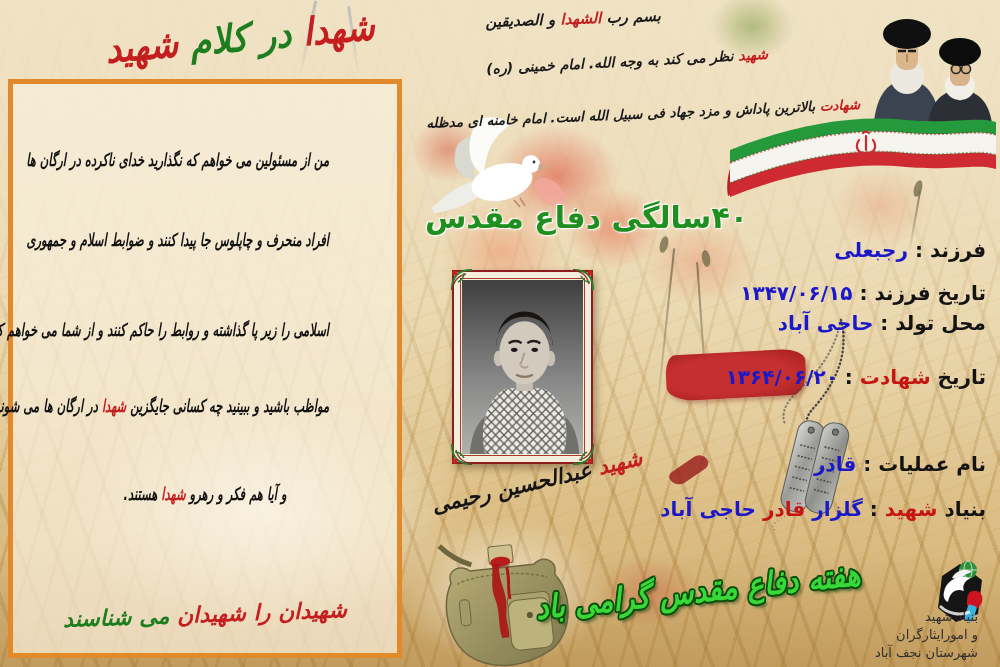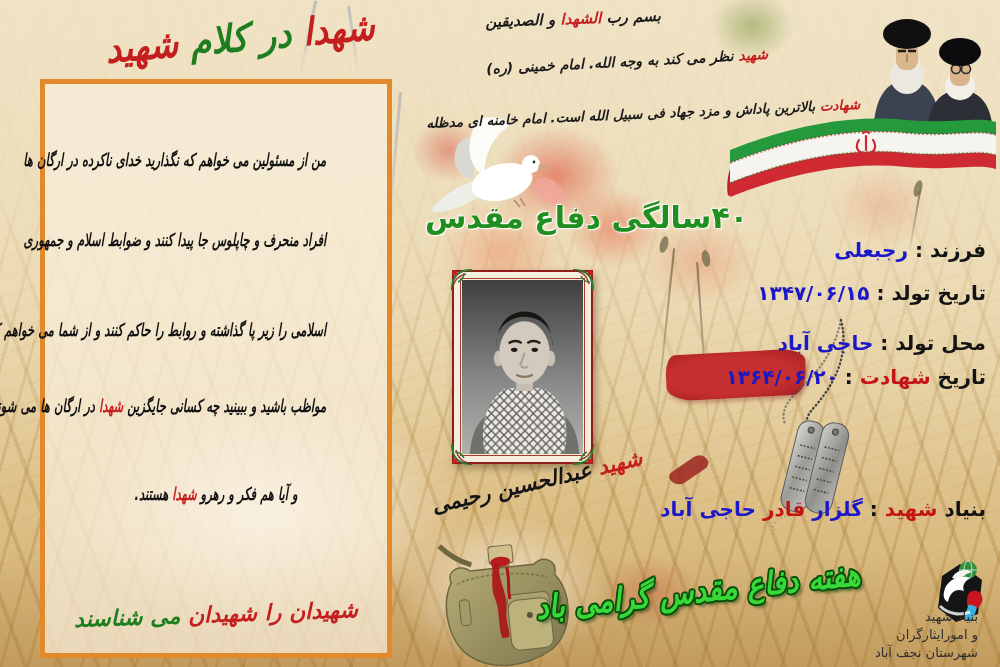--- a/index.html
+++ b/index.html
@@ -26,22 +26,22 @@
       radial-gradient(70px 56px at 882px 206px, rgba(226,122,92,.28), rgba(226,122,92,0) 72%),
       radial-gradient(70px 50px at 650px 592px, rgba(198,62,42,.30), rgba(198,62,42,0) 72%),
       linear-gradient(0deg, rgba(146,96,28,.26), rgba(146,96,28,0) 18%);
   }
   .streak{width:3px;background:linear-gradient(180deg,rgba(128,144,174,.45),rgba(128,144,174,0));z-index:1;}
   .stem{width:2px;background:linear-gradient(180deg,rgba(86,82,56,.65),rgba(86,82,56,.05));z-index:2;}
   .bud{width:8px;height:17px;border-radius:50%;background:#6d6848;opacity:.75;z-index:2;}
   .cloud{border-radius:50%;z-index:1;background:radial-gradient(closest-side,rgba(255,255,255,.85),rgba(255,255,255,0));}
 
   
-  #quote-box{left:8px;top:79px;width:352px;height:579px;box-sizing:border-box;
-    border:5px solid #e2892b;background:rgba(248,239,219,.72);z-index:3;margin-left:32px;}
+  #quote-box{left:8px;top:79px;width:394px;height:579px;box-sizing:border-box;
+    border:5px solid #e2892b;background:rgba(248,239,219,.72);z-index:3;}
   .q-line{position:absolute;left:4px;right:4px;text-align:center;white-space:nowrap;
     direction:rtl;font-weight:bold;font-style:italic;font-size:17.5px;color:#121212;
     transform:scale(.66,1);}
   .q-red{color:#c41e1e;}
   .q-green{color:#1e7d1e;}
   #box-title{left:62px;top:16px;width:356px;z-index:4;direction:rtl;text-align:center;white-space:nowrap;
     font-size:38px;font-weight:bold;font-style:italic;transform:rotate(-5deg) scale(.9,1);}
   #box-footer{position:absolute;left:4px;right:4px;bottom:26px;text-align:center;direction:rtl;white-space:nowrap;
     font-size:22px;font-weight:bold;font-style:italic;transform:rotate(-2deg);}
 
@@ -205,23 +205,24 @@
       <circle cx="47" cy="113" r="3" fill="#777" stroke="#444"></circle>
       <path d="M40,130 h15 M40,141 h15 M40,152 h15 M40,163 h15 M40,174 h15" stroke="#4d4d4d" stroke-width="1.6" stroke-dasharray="2,1.5"></path>
       <rect x="58" y="100" width="27" height="92" rx="12" fill="url(#met2)" stroke="#5c5c5c"></rect>
       <circle cx="71" cy="109" r="3" fill="#777" stroke="#444"></circle>
       <path d="M64,126 h15 M64,137 h15 M64,148 h15 M64,159 h15 M64,170 h15" stroke="#4d4d4d" stroke-width="1.6" stroke-dasharray="2,1.5"></path>
     </g>
     <path d="M30,198 C18,204 14,210 22,213" fill="none" stroke="rgba(70,70,70,.55)" stroke-width="2.2" stroke-dasharray="0.6,3.4"></path>
   </svg>
 
   <div class="detail-row" style="top:238px"><span>فرزند</span><span class="redw"></span><span> : </span><span class="val">رجبعلی</span><span class="val redw"></span><span class="val"></span></div>
-  <div class="detail-row" style="top:281px"><span>تاریخ تولد</span><span class="redw"></span><span> : </span><span class="val">۱۳۴۷/۰۶/۱۵</span><span class="val redw"></span><span class="val"></span></div>
-  <div class="detail-row" style="top:331px"><span>محل تولد</span><span class="redw"></span><span> : </span><span class="val">حاجی آباد</span><span class="val redw"></span><span class="val"></span></div>
+  <div class="detail-row" style="top:281px"><span>تاریخ فرزند</span><span class="redw"></span><span> : </span><span class="val">۱۳۴۷/۰۶/۱۵</span><span class="val redw"></span><span class="val"></span></div>
+  <div class="detail-row" style="top:311px"><span>محل تولد</span><span class="redw"></span><span> : </span><span class="val">حاجی آباد</span><span class="val redw"></span><span class="val"></span></div>
   <div class="detail-row" style="top:365px"><span>تاریخ </span><span class="redw">شهادت</span><span> : </span><span class="val">۱۳۶۴/۰۶/۲۰</span><span class="val redw"></span><span class="val"></span></div>
+  <div class="detail-row" style="top:452px"><span>نام عملیات</span><span class="redw"></span><span> : </span><span class="val">قادر</span><span class="val redw"></span><span class="val"></span></div>
   <div class="detail-row" style="top:497px"><span>بنیاد </span><span class="redw">شهید</span><span> : </span><span class="val">گلزار </span><span class="val redw">قادر</span><span class="val"> حاجی آباد</span></div>
 
   <div class="abs" id="photo-frame">
     <div class="photo">
       <svg width="125" height="178" viewBox="0 0 134 186" preserveAspectRatio="none">
         <defs>
           <linearGradient id="pbg" x1="0" y1="0" x2="0" y2="1">
             <stop offset="0" stop-color="#3f3f3f"></stop>
               <stop offset=".6" stop-color="#8c8c8c"></stop>
               <stop offset="1" stop-color="#b3b3ae"></stop>

